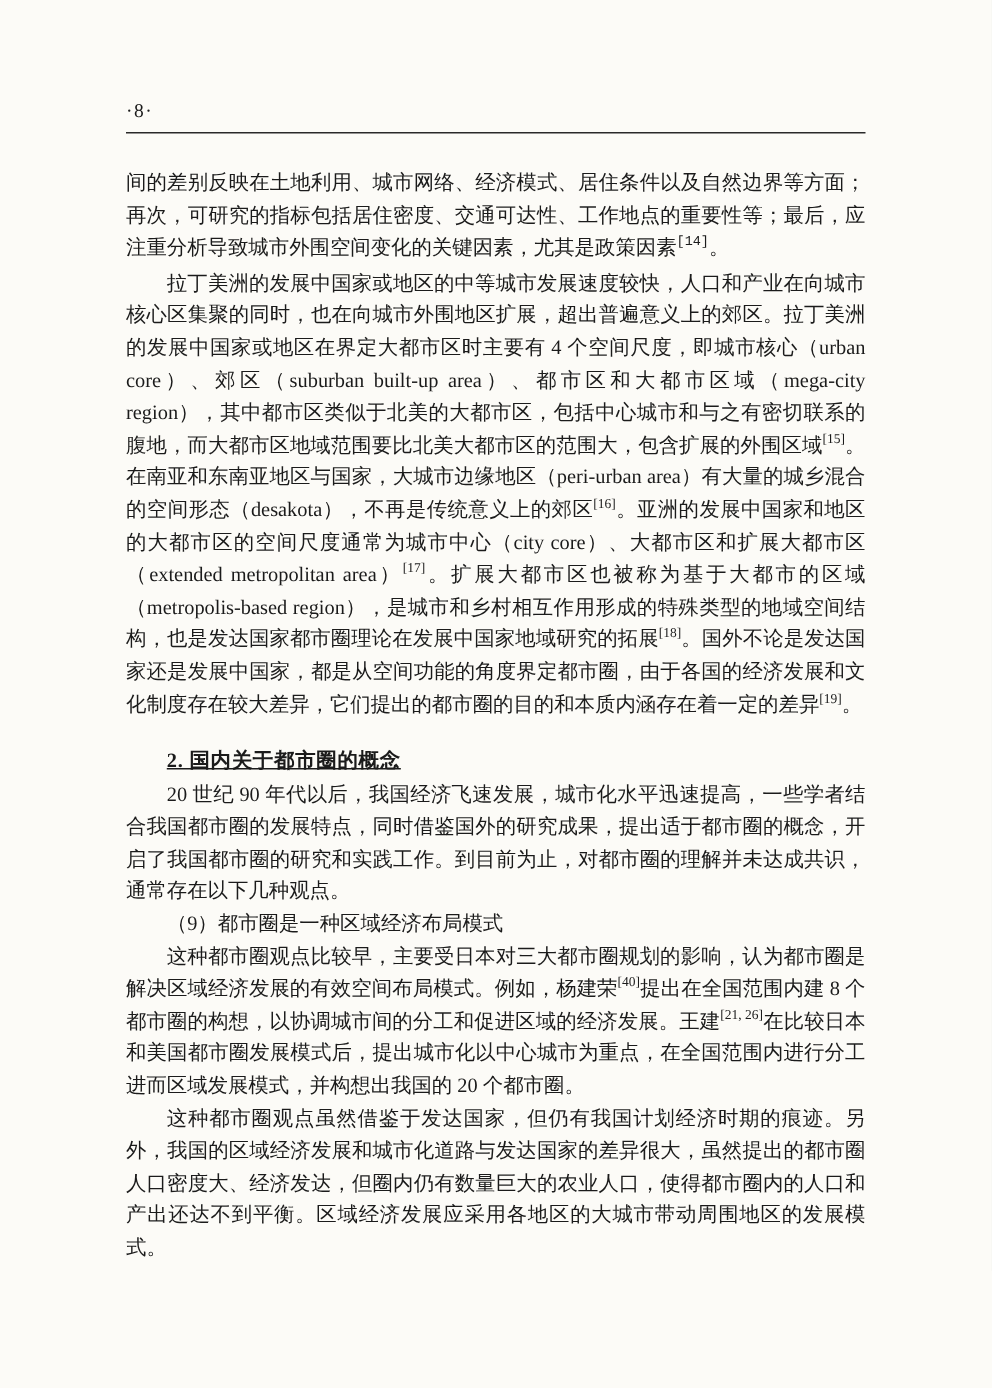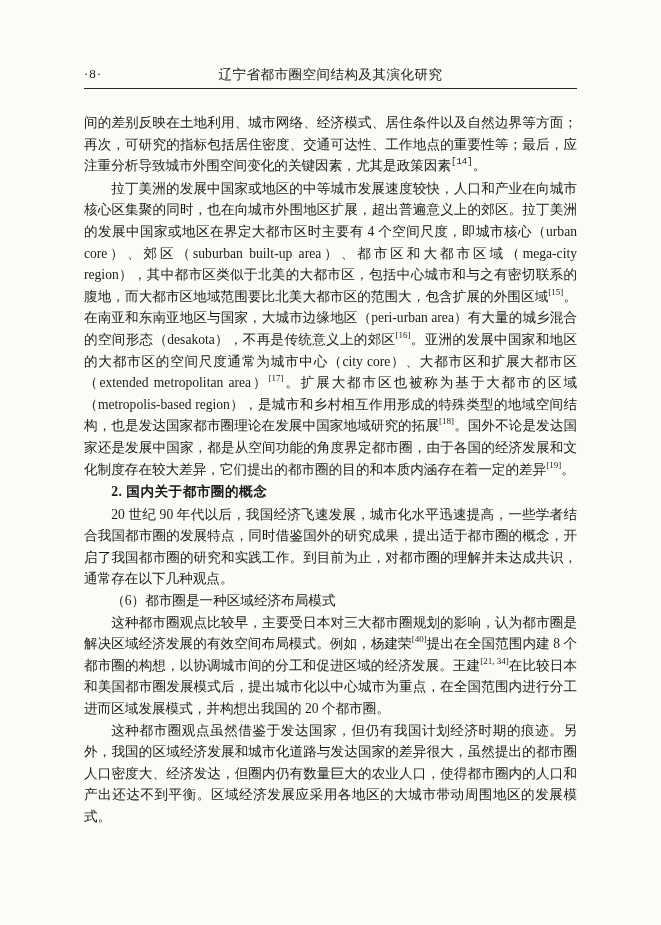--- a/index.html
+++ b/index.html
@@ -48,40 +48,40 @@
     text-align: justify;
     text-indent: 2em;
     word-break: break-word;
   }
   .body-text p.no-indent {
     text-indent: 0;
     font-family: Liberation Mono, monospace;
   }
   .body-text p.heading {
     font-weight: bold;
-    margin-top: 1px;
+    margin-top: 16px;
     margin-bottom: 1px;
     letter-spacing: 0.5px;
+    text-decoration: underline;
   }
   .body-text sup {
     font-size: 9px;
     line-height: 0;
     vertical-align: super;
   }
 </style>
 </head>
 <body>
 
 <div class="page">
   <div class="header">
     <span class="pagenum">·8·</span>
-    <span class="running-title">辽宁省都市圈空间结构及其演化研究</span>
   </div>
   <div class="body-text">
       <p class="no-indent">间的差别反映在土地利用、城市网络、经济模式、居住条件以及自然边界等方面；再次，可研究的指标包括居住密度、交通可达性、工作地点的重要性等；最后，应注重分析导致城市外围空间变化的关键因素，尤其是政策因素<sup>[14]</sup>。</p>
       <p>拉丁美洲的发展中国家或地区的中等城市发展速度较快，人口和产业在向城市核心区集聚的同时，也在向城市外围地区扩展，超出普遍意义上的郊区。拉丁美洲的发展中国家或地区在界定大都市区时主要有 4 个空间尺度，即城市核心（urban core）、郊区（suburban built-up area）、都市区和大都市区域（mega-city region），其中都市区类似于北美的大都市区，包括中心城市和与之有密切联系的腹地，而大都市区地域范围要比北美大都市区的范围大，包含扩展的外围区域<sup>[15]</sup>。在南亚和东南亚地区与国家，大城市边缘地区（peri-urban area）有大量的城乡混合的空间形态（desakota），不再是传统意义上的郊区<sup>[16]</sup>。亚洲的发展中国家和地区的大都市区的空间尺度通常为城市中心（city core）、大都市区和扩展大都市区（extended metropolitan area）<sup>[17]</sup>。扩展大都市区也被称为基于大都市的区域（metropolis-based region），是城市和乡村相互作用形成的特殊类型的地域空间结构，也是发达国家都市圈理论在发展中国家地域研究的拓展<sup>[18]</sup>。国外不论是发达国家还是发展中国家，都是从空间功能的角度界定都市圈，由于各国的经济发展和文化制度存在较大差异，它们提出的都市圈的目的和本质内涵存在着一定的差异<sup>[19]</sup>。</p>
       <p class="heading">2. 国内关于都市圈的概念</p>
       <p>20 世纪 90 年代以后，我国经济飞速发展，城市化水平迅速提高，一些学者结合我国都市圈的发展特点，同时借鉴国外的研究成果，提出适于都市圈的概念，开启了我国都市圈的研究和实践工作。到目前为止，对都市圈的理解并未达成共识，通常存在以下几种观点。</p>
-      <p>（6）都市圈是一种区域经济布局模式</p>
-      <p>这种都市圈观点比较早，主要受日本对三大都市圈规划的影响，认为都市圈是解决区域经济发展的有效空间布局模式。例如，杨建荣<sup>[40]</sup>提出在全国范围内建 8 个都市圈的构想，以协调城市间的分工和促进区域的经济发展。王建<sup>[21, 34]</sup>在比较日本和美国都市圈发展模式后，提出城市化以中心城市为重点，在全国范围内进行分工进而区域发展模式，并构想出我国的 20 个都市圈。</p>
+      <p>（9）都市圈是一种区域经济布局模式</p>
+      <p>这种都市圈观点比较早，主要受日本对三大都市圈规划的影响，认为都市圈是解决区域经济发展的有效空间布局模式。例如，杨建荣<sup>[40]</sup>提出在全国范围内建 8 个都市圈的构想，以协调城市间的分工和促进区域的经济发展。王建<sup>[21, 26]</sup>在比较日本和美国都市圈发展模式后，提出城市化以中心城市为重点，在全国范围内进行分工进而区域发展模式，并构想出我国的 20 个都市圈。</p>
       <p>这种都市圈观点虽然借鉴于发达国家，但仍有我国计划经济时期的痕迹。另外，我国的区域经济发展和城市化道路与发达国家的差异很大，虽然提出的都市圈人口密度大、经济发达，但圈内仍有数量巨大的农业人口，使得都市圈内的人口和产出还达不到平衡。区域经济发展应采用各地区的大城市带动周围地区的发展模式。</p>
     </div>
 </div>
 
 </body></html>

